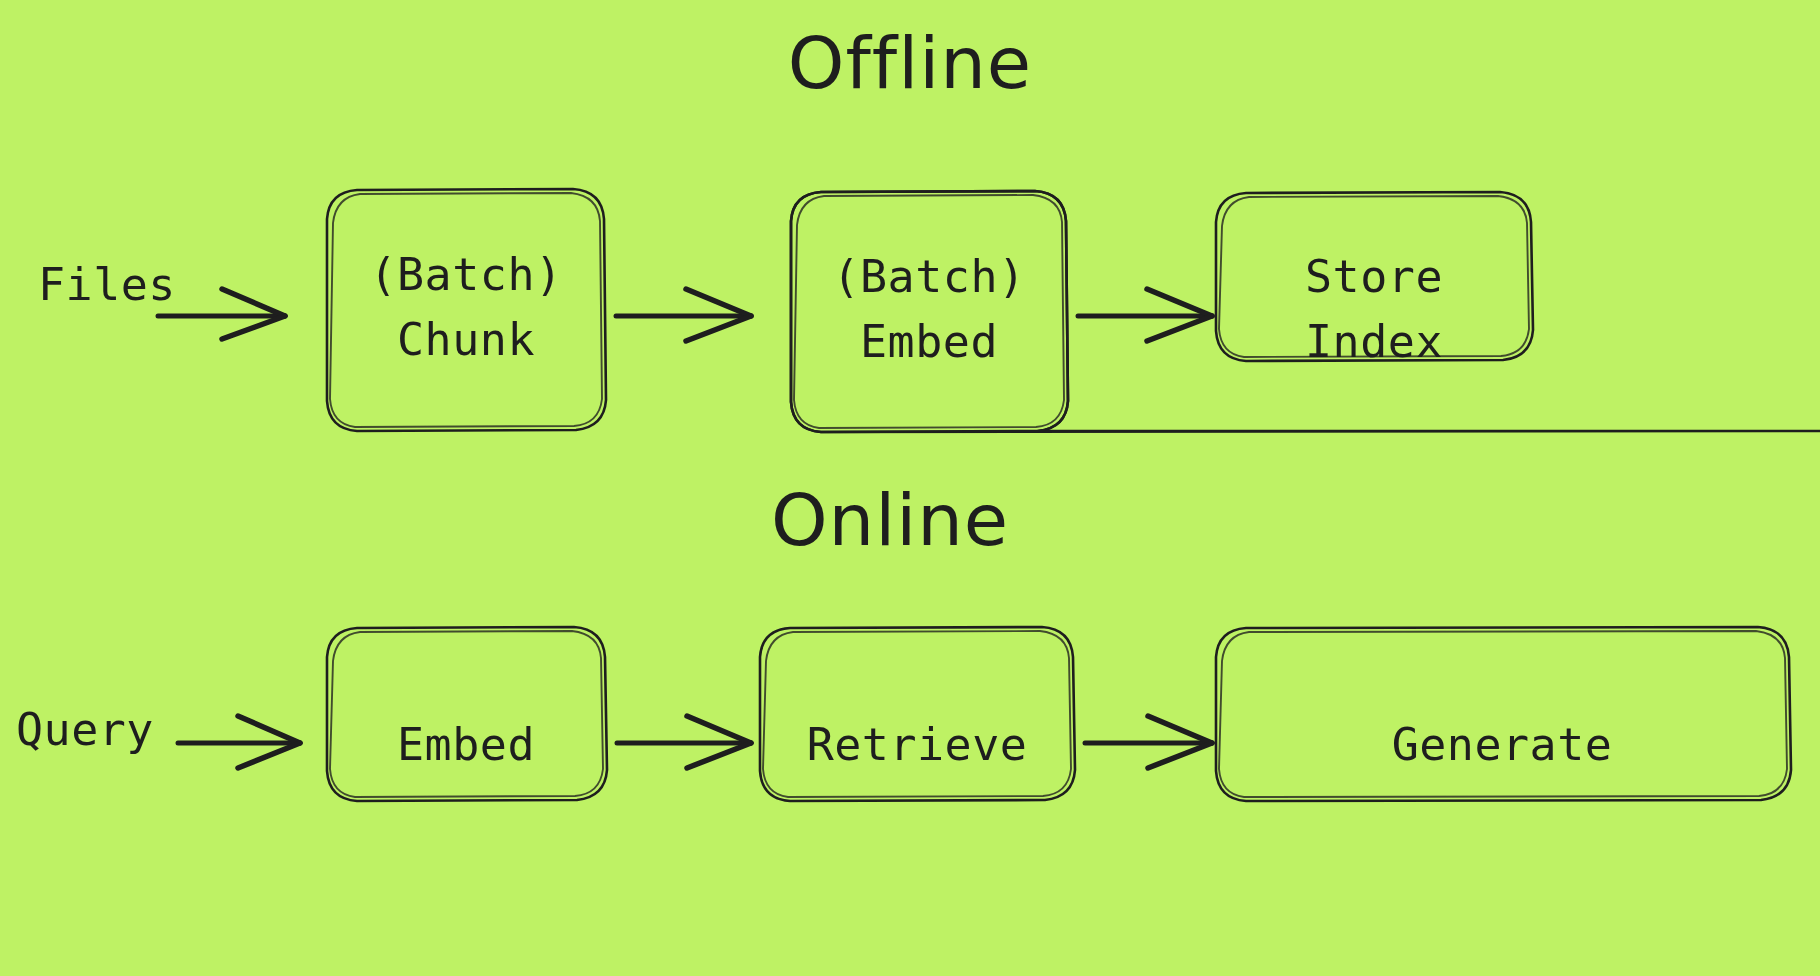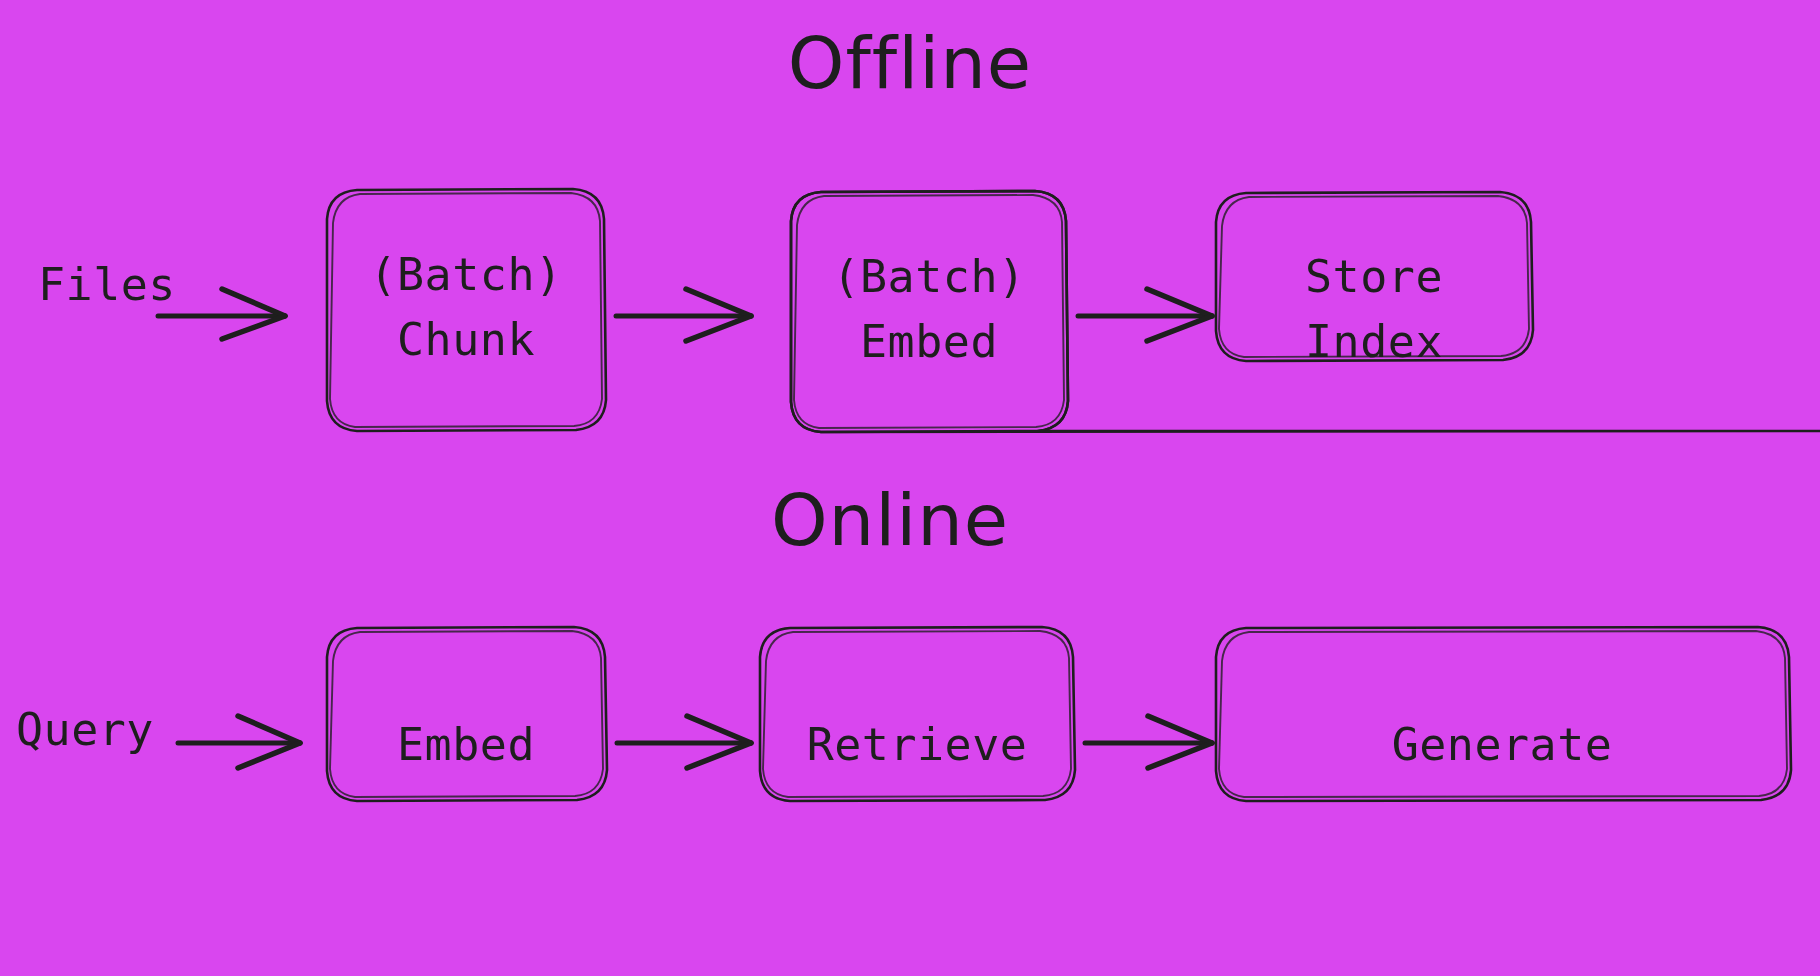--- a/index.html
+++ b/index.html
@@ -11,21 +11,21 @@
   body {
     width: 1820px;
     height: 976px;
     overflow: hidden;
     font-family: "DejaVu Sans", sans-serif;
   }
   #diagram-root {
     position: relative;
     width: 1820px;
     height: 976px;
-    background: #d946ef;
+    background: #bef264;
   }
   svg.diagram-canvas {
     display: block;
     width: 1820px;
     height: 976px;
   }
   .sketch-stroke {
     fill: none;
     stroke: #1e1e1e;
     stroke-linecap: round;

